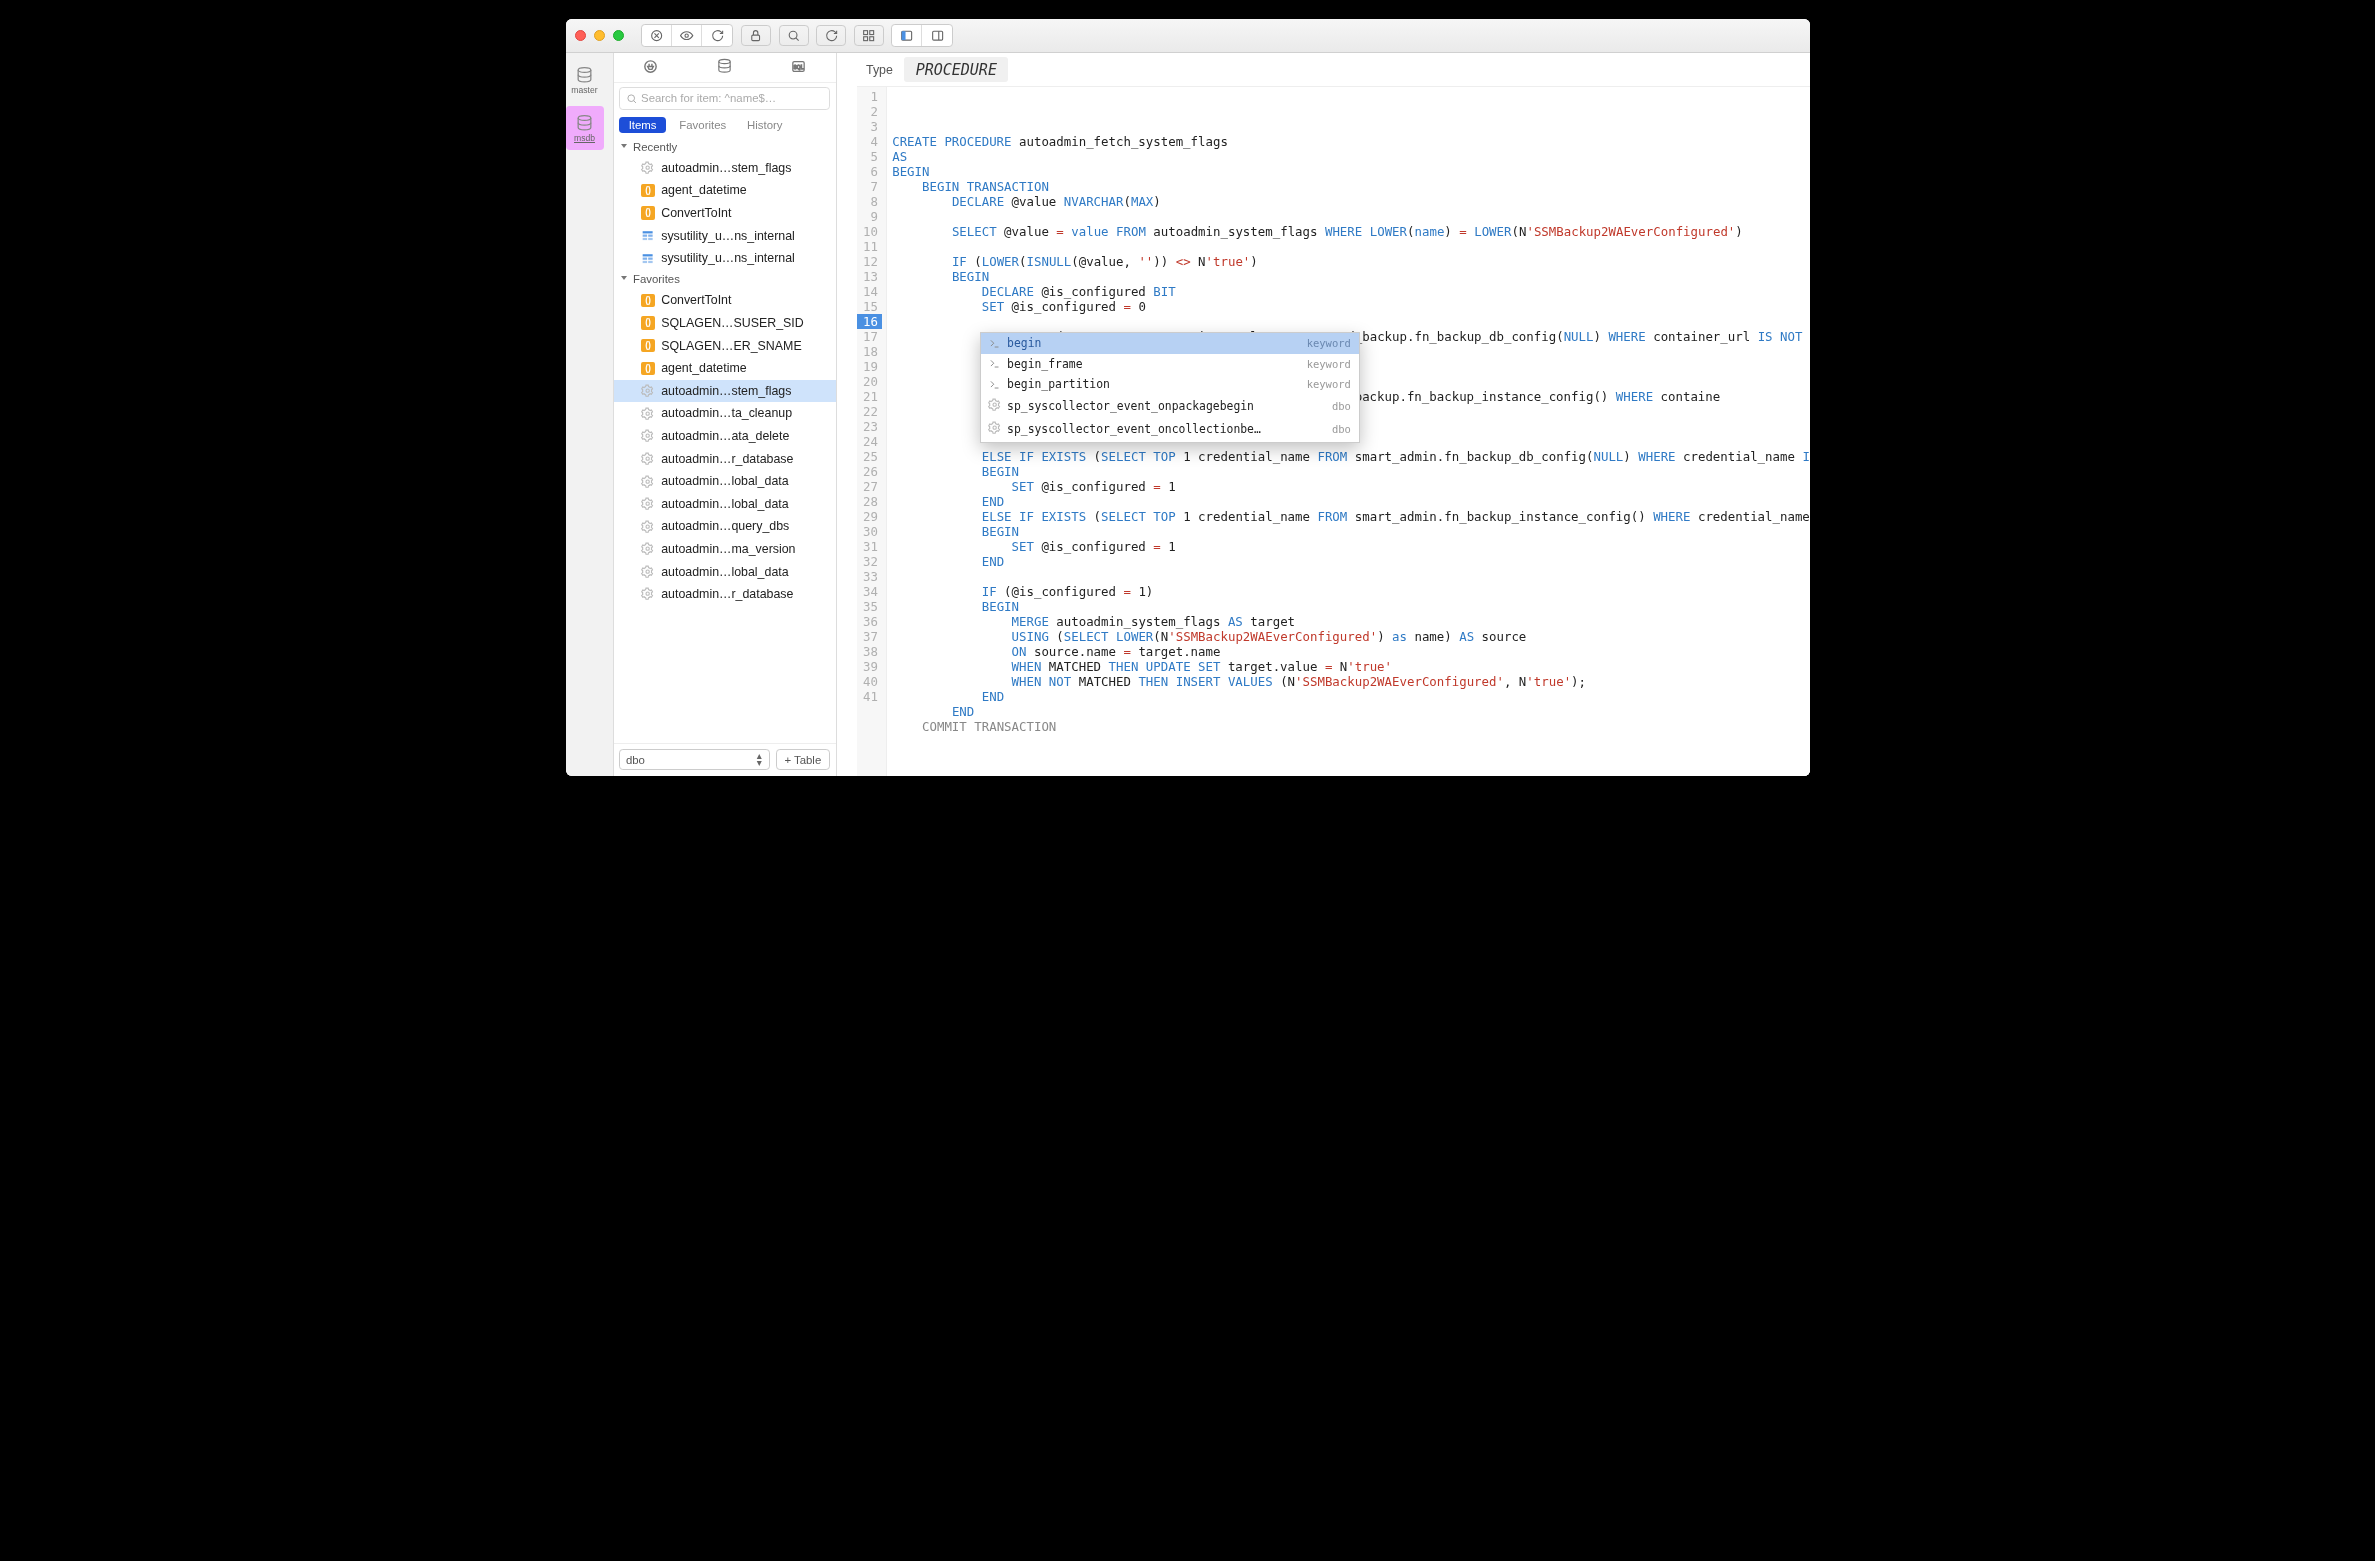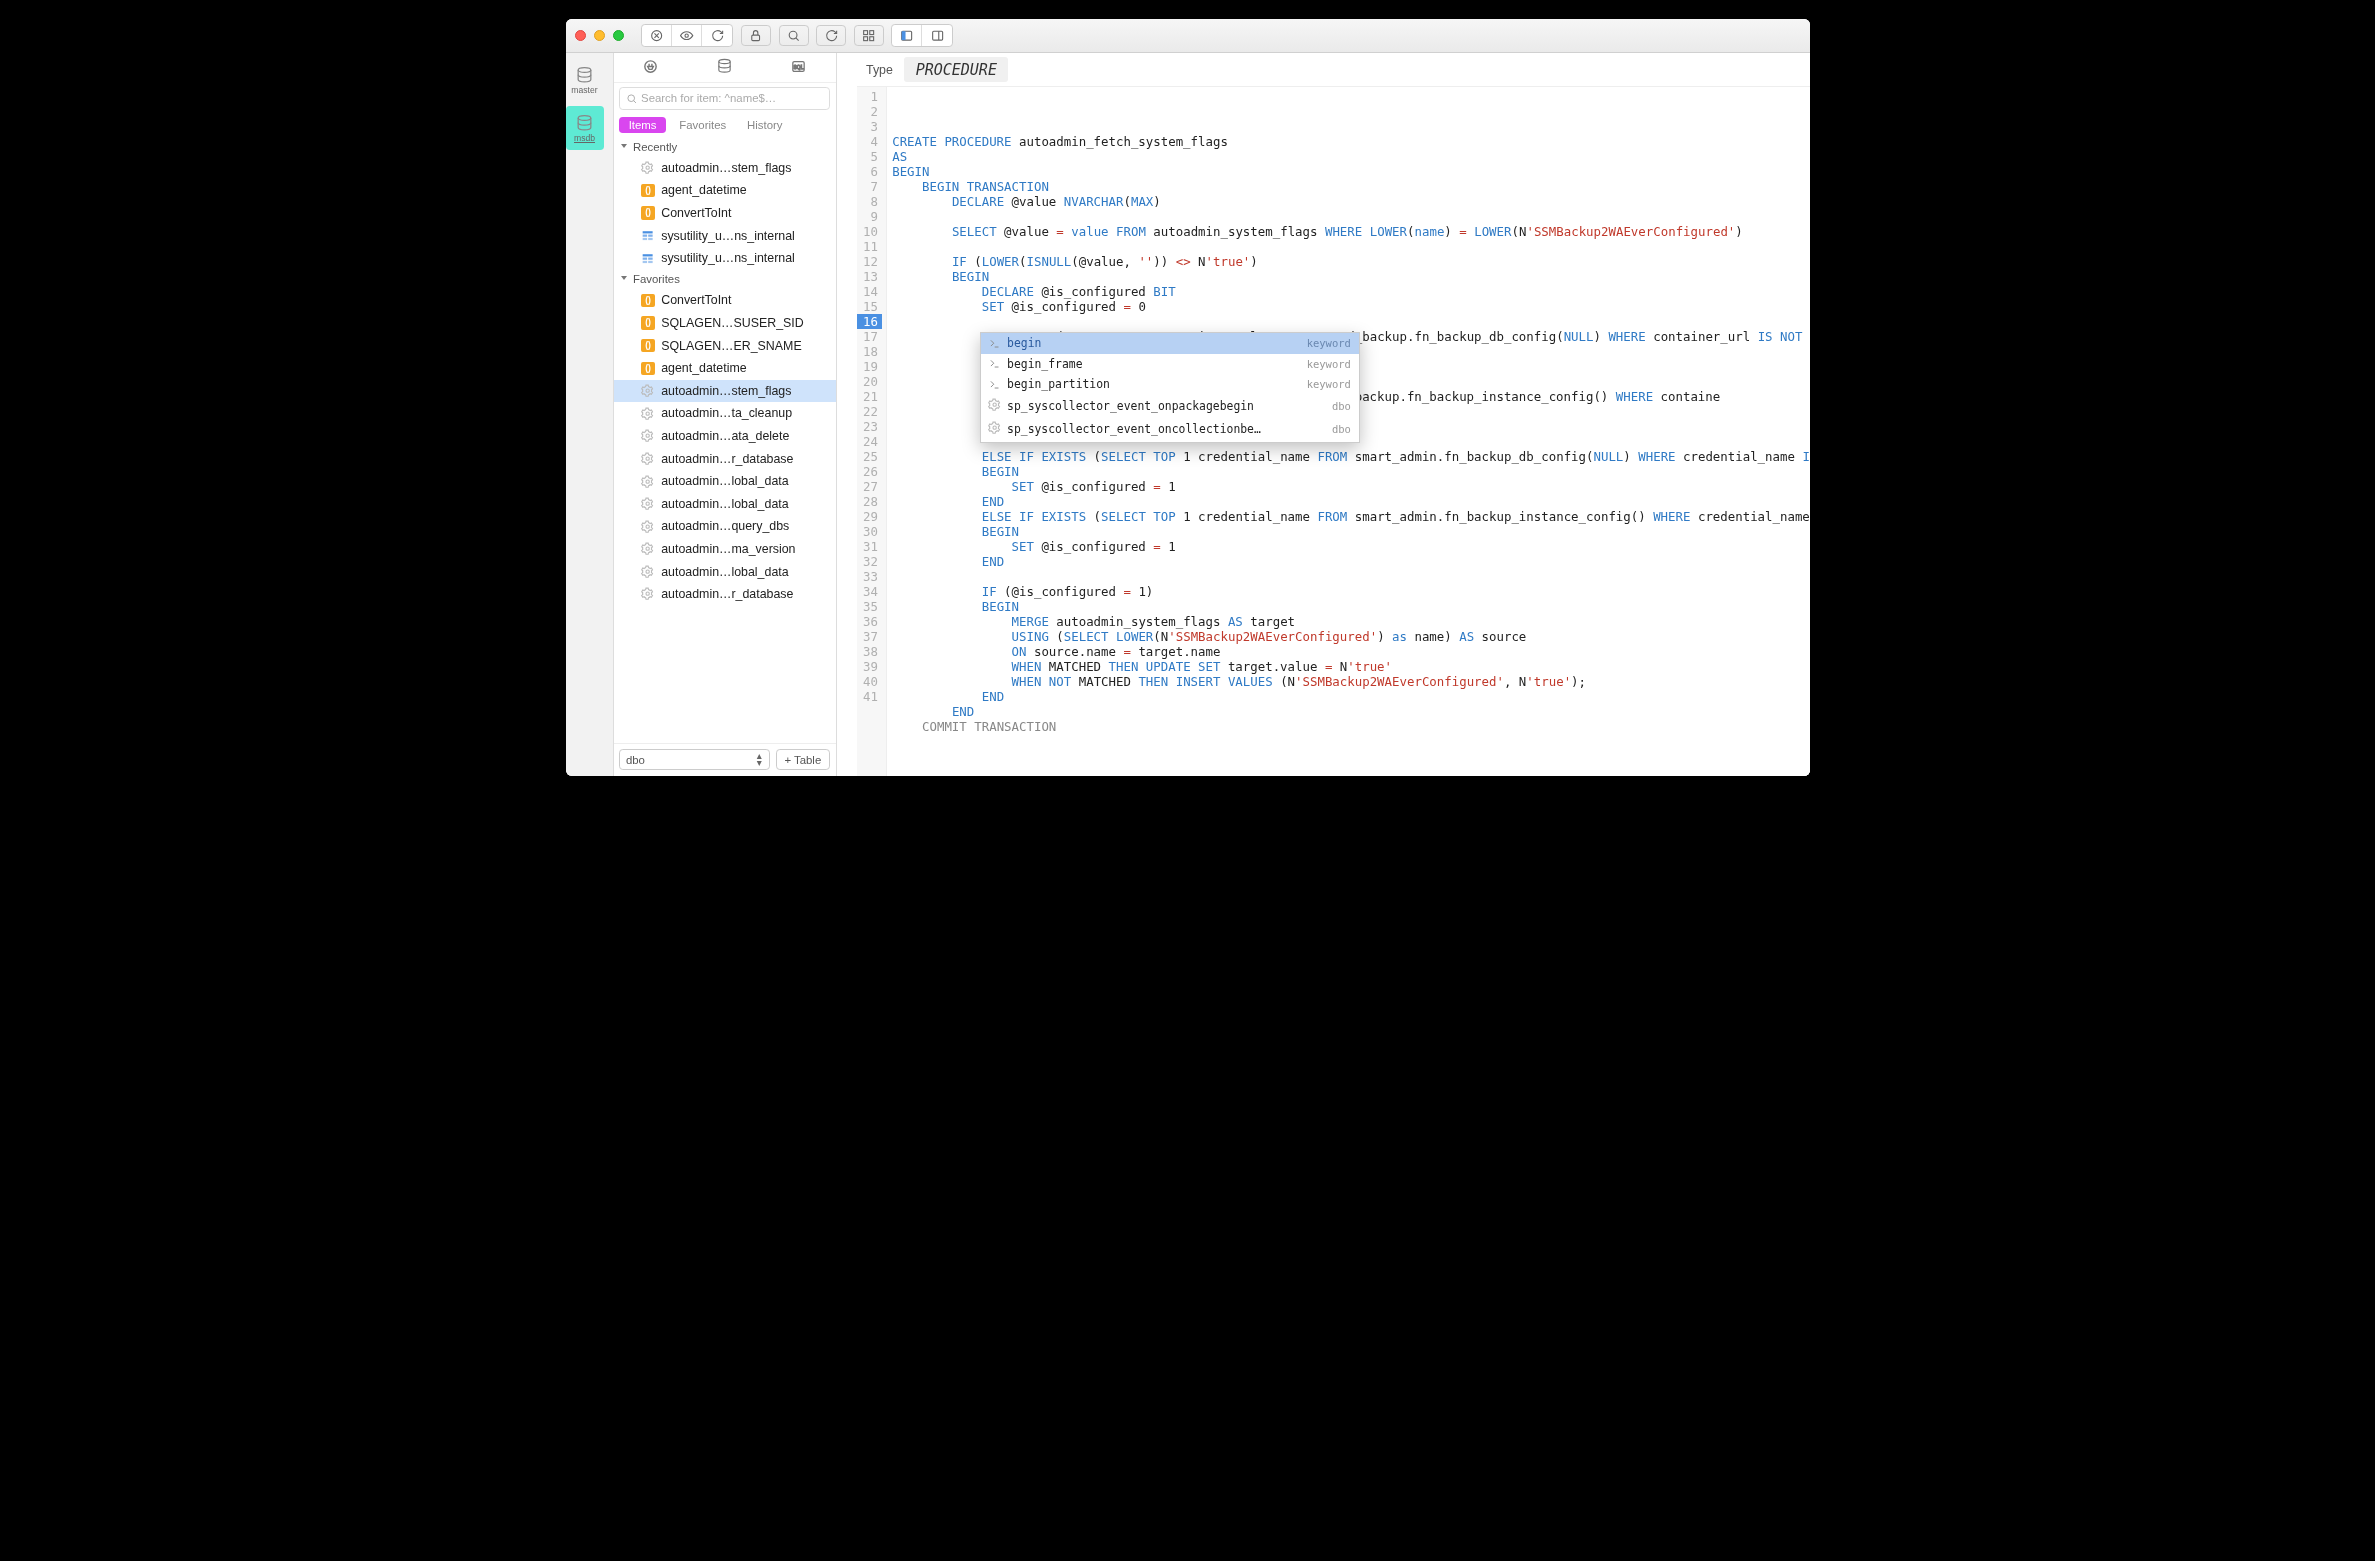--- a/index.html
+++ b/index.html
@@ -13,28 +13,28 @@
   .tl-green { background: #28c940; border:1px solid #1dad2b; }
   .tb-group { display: flex; gap: 0; border:1px solid #ccc; border-radius: 3.8px; background:#fff; overflow:hidden; }
   .tb-btn { width: 30px; height: 21px; display:flex; align-items:center; justify-content:center; border-right:1px solid #ddd; color:#666; }
   .tb-btn:last-child { border-right:none; }
   .tb-btn.single { border:1px solid #ccc; border-radius:3.8px; }
   .breadcrumb { flex:1; margin: 0 9.5px; height: 23px; background: #e1f0d4; border:1px solid #b8d89c; border-radius:3.8px; display:flex; align-items:center; padding:0 7.6px; font-family: 'Menlo','Consolas',monospace; font-size:11.4px; color:#4a7a2f; position:relative; }
   .breadcrumb .loc { position:absolute; right:5.7px; font-size:9.5px; border:1px solid #9cc07f; padding:0 2.9px; border-radius:1.9px; color:#6a9a4f; }
   .body { display:flex; flex:1; min-height: 723px; }
   .leftrail { width: 48px; background:#f2f2f2; border-right:1px solid #ddd; display:flex; flex-direction:column; align-items:flex-start; padding-top:5.7px; gap:3.8px; }
   .leftrail .db { width:38px; height:44px; display:flex; flex-direction:column; align-items:center; justify-content:center; font-size:8.6px; color:#666; border-radius:3.8px; }
-  .leftrail .db.active { background:#5eead4;text-decoration:underline; }
+  .leftrail .db.active { background:#f0abfc;text-decoration:underline; }
   .leftrail svg { color:#888; }
   .sidebar { width: 223px; background:#fff; border-right:1px solid #ddd; display:flex; flex-direction:column; }
   .side-top { display:flex; justify-content:space-around; align-items:center; height:30px; border-bottom:1px solid #eee; color:#777; }
   .side-top svg { width:17px; height:17px; }
   .searchbox { margin:3.8px 5.7px; height:23px; border:1px solid #ddd; border-radius:3.8px; display:flex; align-items:center; padding:0 5.7px; color:#aaa; font-size:11.4px; gap:3.8px; }
   .tabs { display:flex; align-items:center; gap:5.7px; padding:3.8px 5.7px; font-size:11.4px; }
-  .tabs .pill { background:#d946ef; color:#fff; padding:1.9px 9.5px; border-radius:3.8px; }
+  .tabs .pill { background:#1d4ed8; color:#fff; padding:1.9px 9.5px; border-radius:3.8px; }
   .tabs .tab { color:#888; padding:1.9px 7.6px; }
   .tree { flex:1; overflow:auto; font-size:12.4px; padding-bottom:5.7px; }
   .tree-head { padding:3.8px 7.6px; color:#555; font-size:11.4px; display:flex; align-items:center; gap:4px; }
   .tree-item { display:flex; align-items:center; gap:5.7px; padding:3.8px 7.6px 3.8px 27px; color:#222; white-space:nowrap; }
   .tree-item.selected { background:#cfe3fb; }
   .tree-item .ico { width:15px; height:15px; display:inline-flex; align-items:center; justify-content:center; flex-shrink:0; }
   .ico-gear { color:#bbb; }
   .ico-orange { background:#f5a623; color:#fff; font-size:8.6px; font-weight:bold; border-radius:1.9px; width:13.3px; height:13.3px; line-height:13.3px; text-align:center; }
   .ico-table { color:#4a90e2; }
   .side-bottom { display:flex; gap:5.7px; padding:5.7px; border-top:1px solid #eee; }

